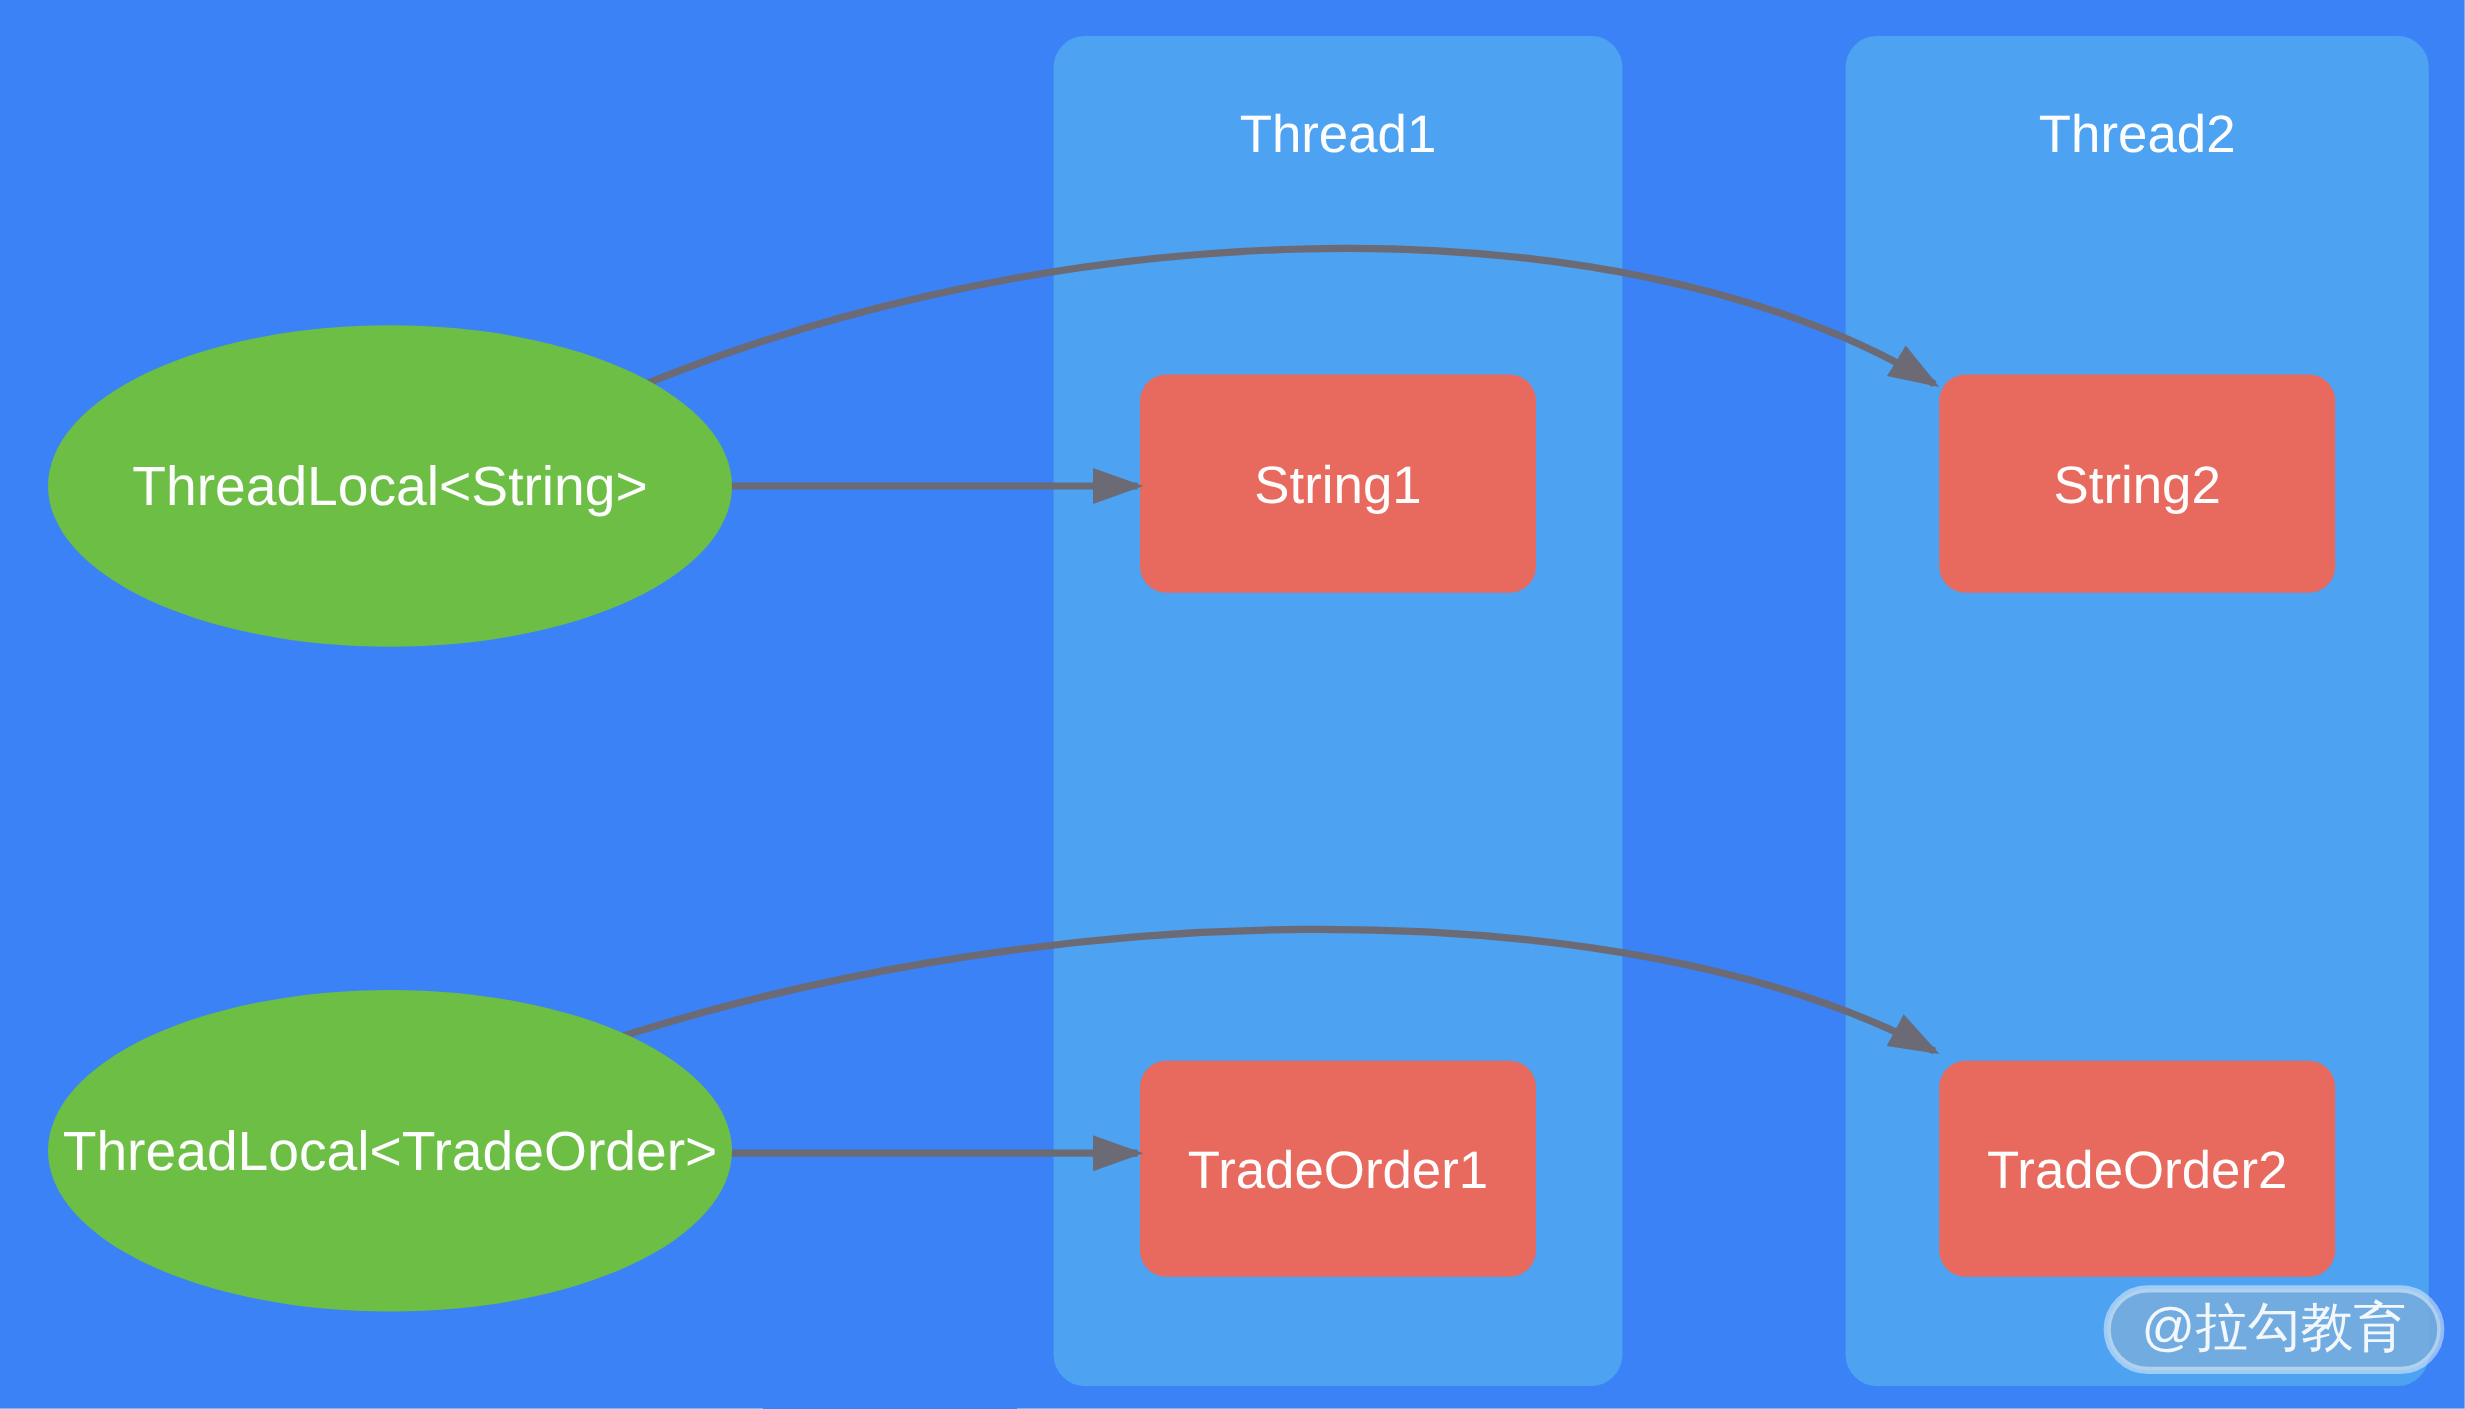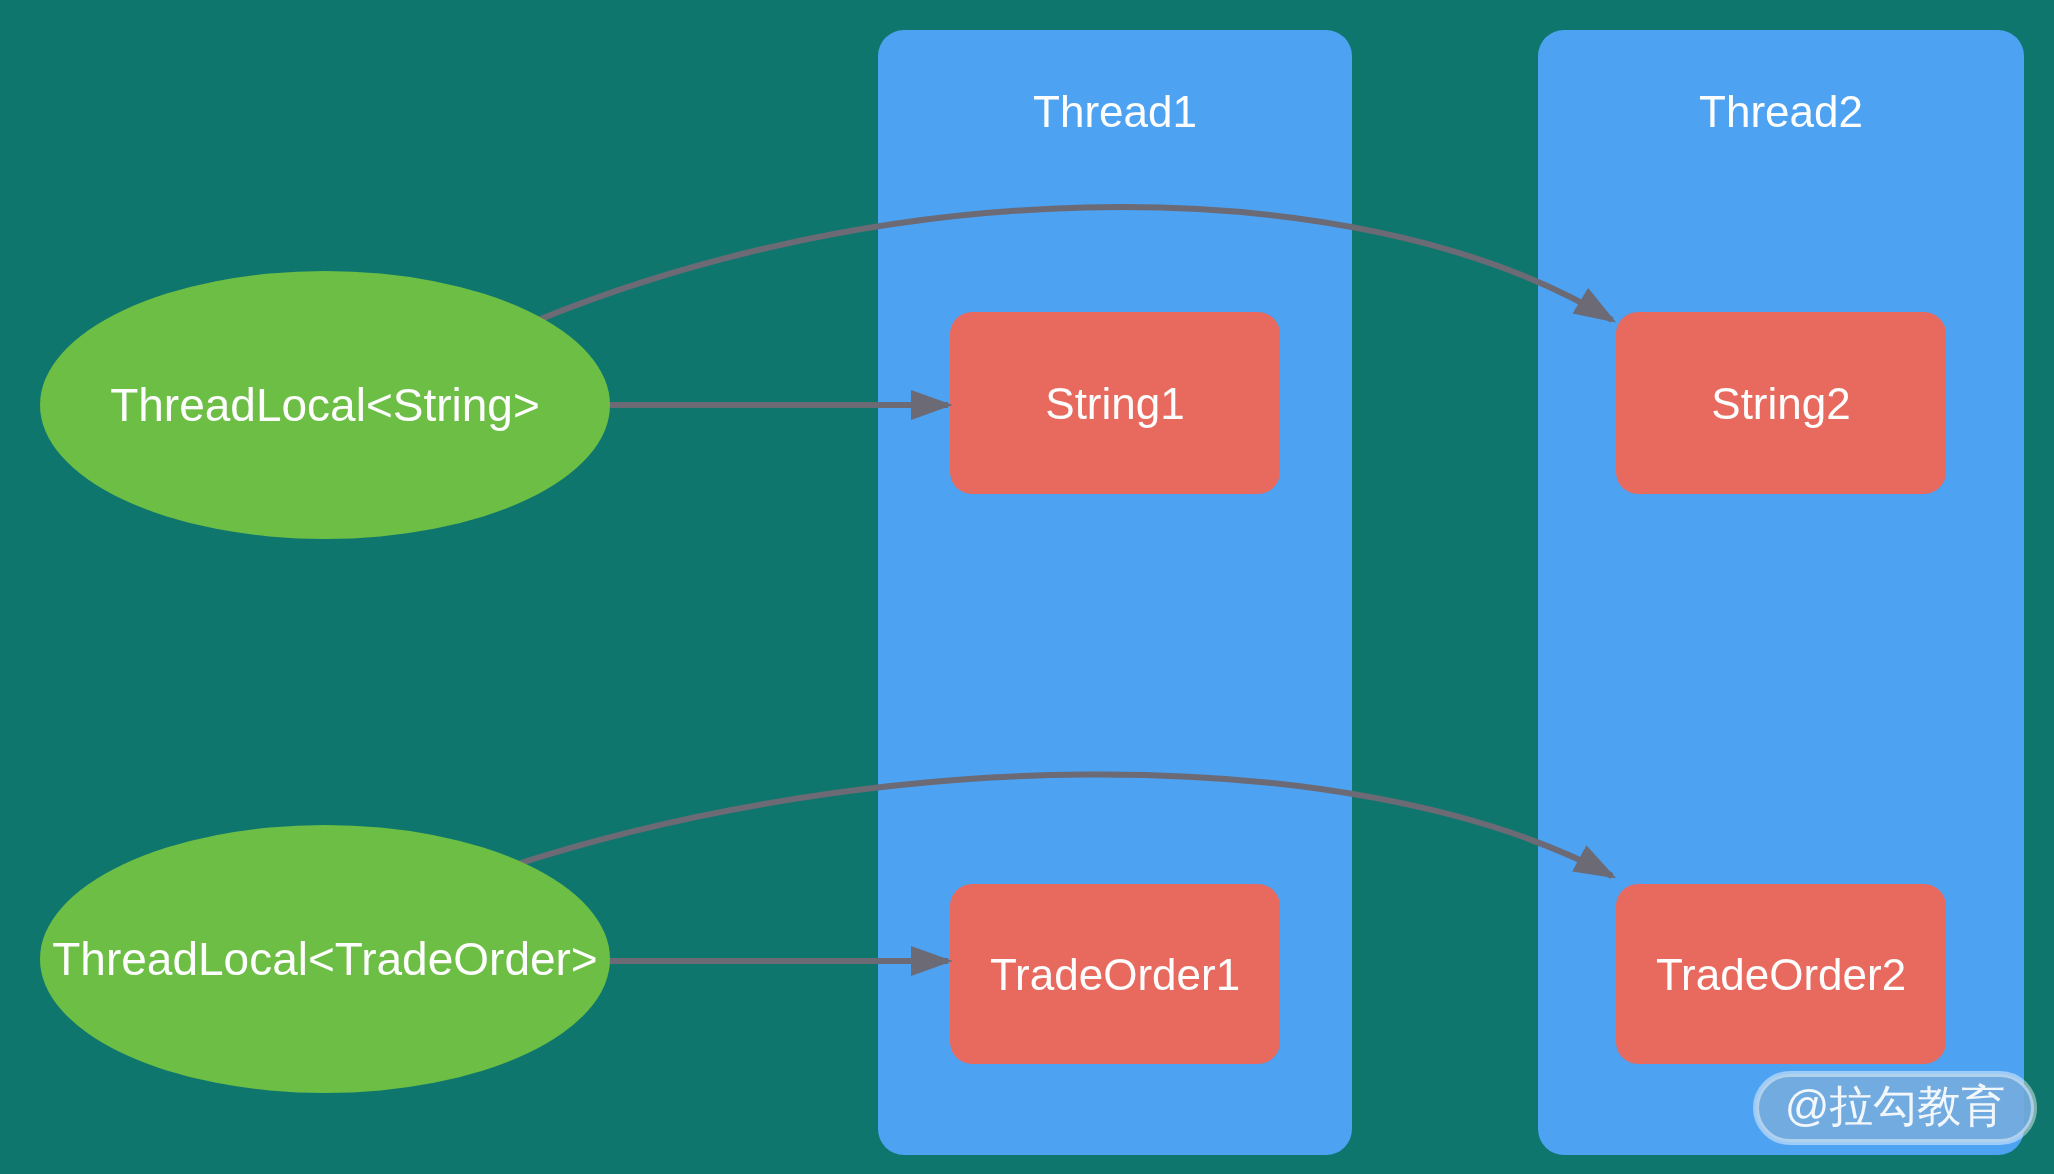--- a/index.html
+++ b/index.html
@@ -1,20 +1,20 @@
 <!DOCTYPE html>
 <html><head>
 <meta charset="utf-8">
 <style>
   html, body { margin: 0; padding: 0; background: #ffffff; }
   .stage {
     position: relative;
     width: 2054px;
     height: 1174px;
-    background: #0f766e;
+    background: #3b82f6;
     overflow: hidden;
     font-family: "Liberation Sans", "DejaVu Sans", sans-serif;
   }
   svg { display: block; }
 
   .thread-box   { fill: #4da2f2; }
   .object-box   { fill: #e86a5e; }
   .tl-ellipse   { fill: #6cbe44; }
   .arrow-line   { fill: none; stroke: #6b6a75; stroke-width: 6; }
   .arrow-head   { fill: #6b6a75; }

